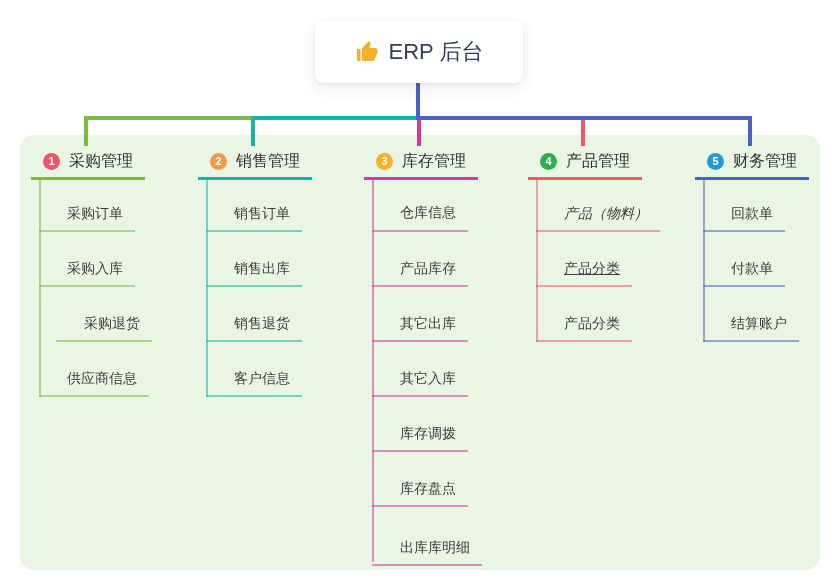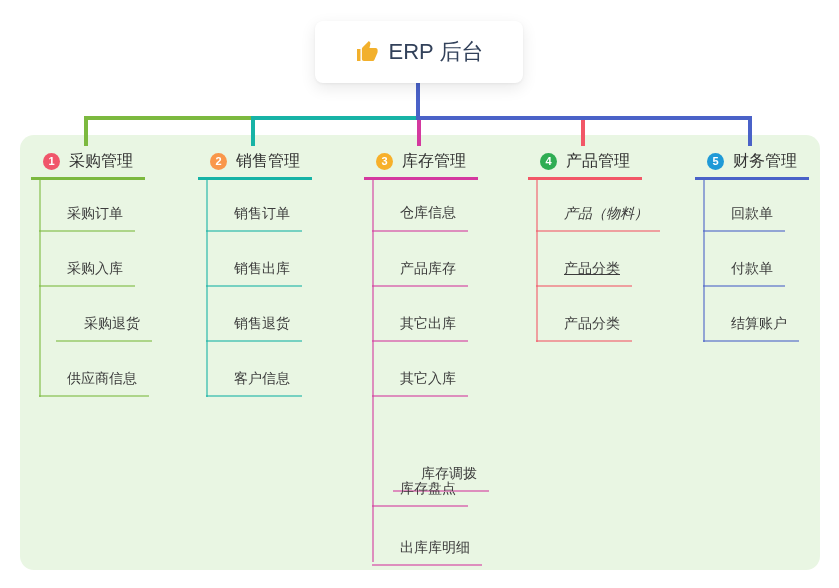--- a/index.html
+++ b/index.html
@@ -81,21 +81,21 @@
       <div class="child" style="left: 206px; top: 312px; border-bottom: 2px solid rgba(23, 179, 166, 0.55);">销售退货</div>
       <div class="child" style="left: 206px; top: 367px; border-bottom: 2px solid rgba(23, 179, 166, 0.55);">客户信息</div>
       <div class="branch-header" style="left: 364px; top: 146px; width: 114px; border-bottom: 3px solid rgb(212, 57, 159);">
         <span class="badge" style="background: rgb(247, 176, 42);">3</span>
         <span class="branch-label">库存管理</span>
       </div>
       <div class="child" style="left: 372px; top: 202px; border-bottom: 2px solid rgba(212, 57, 159, 0.55); font-family: Liberation Serif, serif;">仓库信息</div>
       <div class="child" style="left: 372px; top: 257px; border-bottom: 2px solid rgba(212, 57, 159, 0.55);">产品库存</div>
       <div class="child" style="left: 372px; top: 312px; border-bottom: 2px solid rgba(212, 57, 159, 0.55);">其它出库</div>
       <div class="child" style="left: 372px; top: 367px; border-bottom: 2px solid rgba(212, 57, 159, 0.55);">其它入库</div>
-      <div class="child" style="left: 393px; top: 422px; border-bottom: 2px solid rgba(212, 57, 159, 0.55); margin-top: 40px;">库存调拨</div>
+      <div class="child" style="left: 372px; top: 422px; border-bottom: 2px solid rgba(212, 57, 159, 0.55);">库存调拨</div>
       <div class="child" style="left: 372px; top: 477px; border-bottom: 2px solid rgba(212, 57, 159, 0.55);">库存盘点</div>
       <div class="child" style="left: 372px; top: 536px; border-bottom: 2px solid rgba(212, 57, 159, 0.55);">出库库明细</div>
       <div class="branch-header" style="left: 528px; top: 146px; width: 114px; border-bottom: 3px solid rgb(242, 87, 103);">
         <span class="badge" style="background: rgb(47, 173, 83);">4</span>
         <span class="branch-label">产品管理</span>
       </div>
       <div class="child" style="left: 536px; top: 202px; border-bottom: 2px solid rgba(242, 87, 103, 0.55); font-style: italic;">产品（物料）</div>
       <div class="child" style="left: 536px; top: 257px; border-bottom: 2px solid rgba(242, 87, 103, 0.55); text-decoration: underline;">产品分类</div>
       <div class="child" style="left: 536px; top: 312px; border-bottom: 2px solid rgba(242, 87, 103, 0.55);">产品分类</div>
       <div class="branch-header" style="left: 695px; top: 146px; width: 114px; border-bottom: 3px solid rgb(74, 98, 200);">

